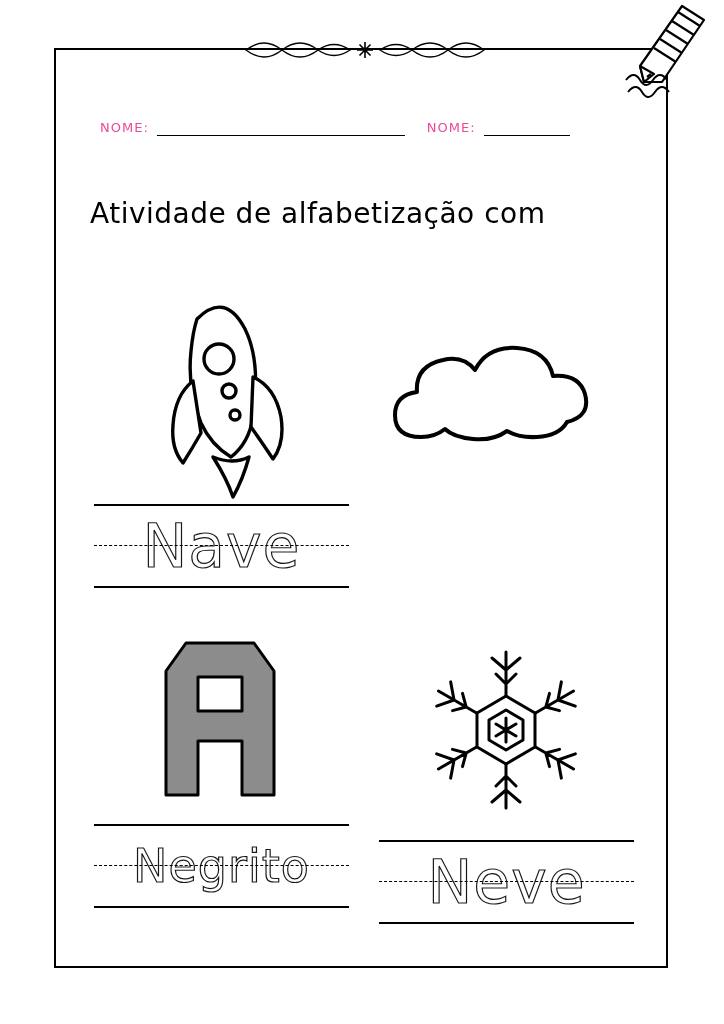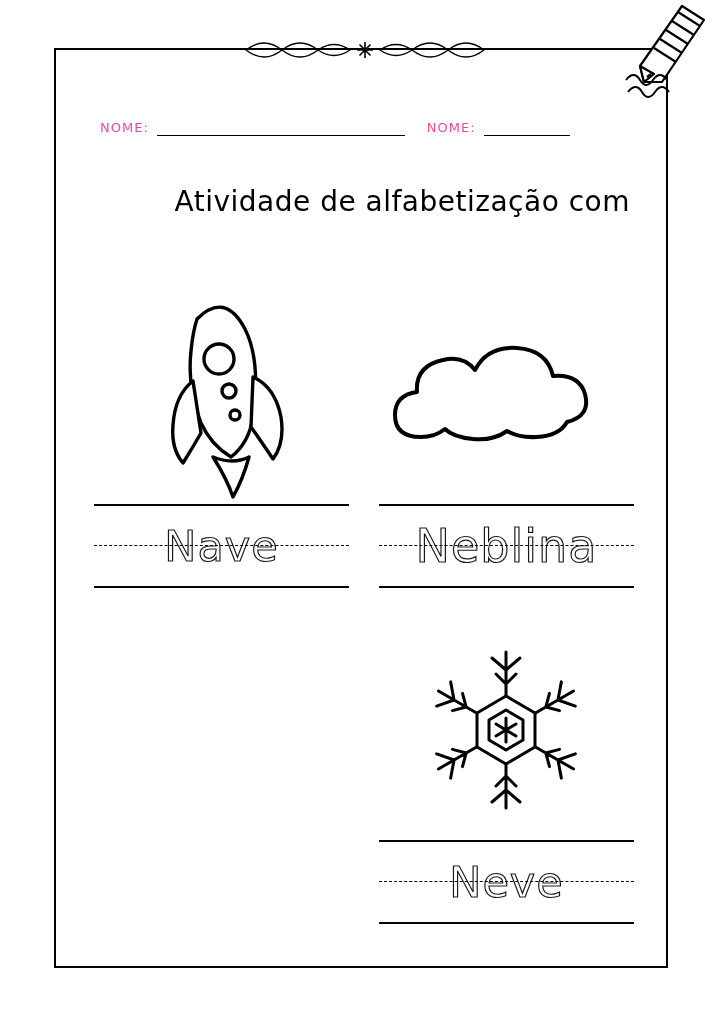--- a/index.html
+++ b/index.html
@@ -67,23 +67,23 @@
     height: 16px;
   }
   .nd-rule.name { width: 248px; margin-left: 8px; }
   .nd-rule.date { width: 86px; margin-left: 8px; }
   .nd-gap { width: 22px; }
 
   
   .title {
     position: absolute;
     left: 90px;
-    top: 182px;
+    top: 194px;
     width: 540px;
-    text-align: right;
+    text-align: left;
     font-family: "DejaVu Sans", sans-serif;
     font-size: 28px;
     line-height: 40px;
     color: #000;
     letter-spacing: 0.5px;
   }
 
   
   .grid {
     position: absolute;
@@ -140,21 +140,21 @@
   .trace-word {
     position: absolute;
     left: 0;
     top: 0;
     width: 100%;
     height: 100%;
     display: flex;
     align-items: center;
     justify-content: center;
     font-family: "DejaVu Sans", sans-serif;
-    font-size: 43px;
+    font-size: 60px;
     line-height: 80px;
     letter-spacing: 1px;
     color: transparent;
     -webkit-text-stroke: 1.3px #000;
     text-shadow: none;
     white-space: nowrap;
   }
   .trace-word.dotted {
     color: transparent;
     -webkit-text-stroke: 1.2px #000;
@@ -262,28 +262,45 @@
                    q26 -2 32 18
                    q6 22 -18 28
                    q-8 14 -30 15
                    q-18 1 -30 -6
                    q-14 10 -34 8
                    q-20 -2 -28 -10
                    q-10 8 -24 8 Z"></path>
         </g>
       </svg>
     </div>
+  </div>
+
+  <div class="cell c2">
+    <div class="art">
+      <svg width="150" height="190" viewBox="0 0 150 190">
+        <defs>
+          <pattern id="hatch" width="6" height="4" patternUnits="userSpaceOnUse">
+            <path d="M0 1 H6 M0 3 H6" stroke="#000" stroke-width="0.9"></path>
+          </pattern>
+        </defs>
+        <g stroke="#000" stroke-width="3" stroke-linejoin="round">
+
+          <path d="M20 176 L20 52 L40 24 L108 24 L128 52 L128 176 L96 176 L96 122 L52 122 L52 176 Z" fill="url(#hatch)"></path>
+
+          <path d="M52 58 L96 58 L96 92 L52 92 Z" fill="#fff"></path>
+        </g>
+      </svg>
+    </div>
     <div class="trace">
       <div class="trace-line-top"></div>
       <div class="trace-line-mid"></div>
       <div class="trace-line-bottom"></div>
-      <div class="trace-word dotted small">Neblina</div>
+      <div class="trace-word dotted small">Negrito</div>
     </div>
   </div>
-
 
   <div class="cell c3">
     <div class="art">
       <svg width="170" height="175" viewBox="0 0 170 175">
         <g fill="none" stroke="#000" stroke-width="3" stroke-linecap="round" stroke-linejoin="round">
           <g transform="translate(85,88)">
 
             <path d="M0 -34 L29 -17 L29 17 L0 34 L-29 17 L-29 -17 Z"></path>
             <path d="M0 -20 L17 -10 L17 10 L0 20 L-17 10 L-17 -10 Z"></path>
 

